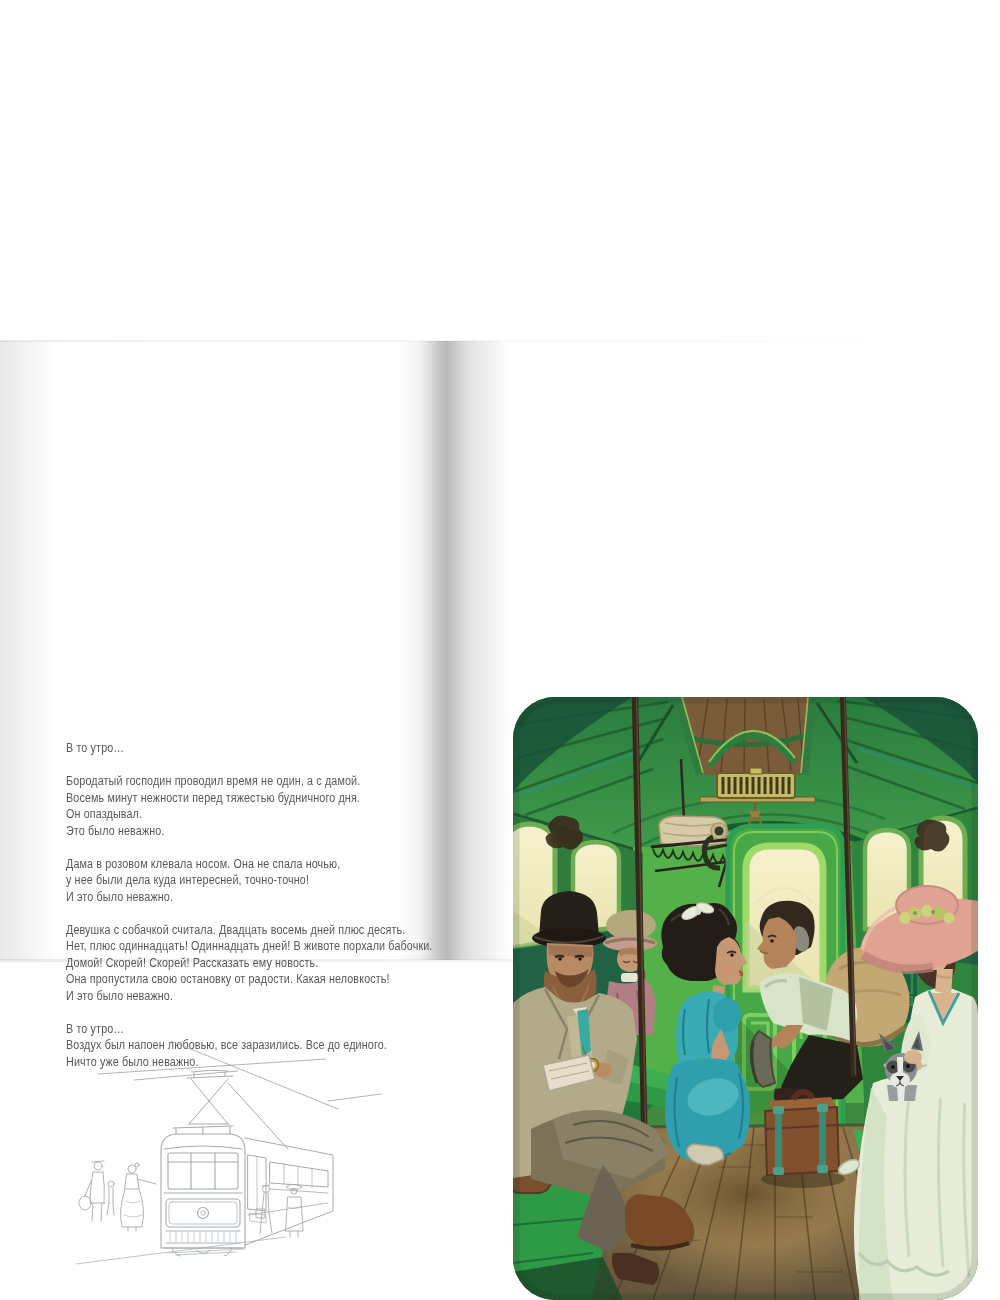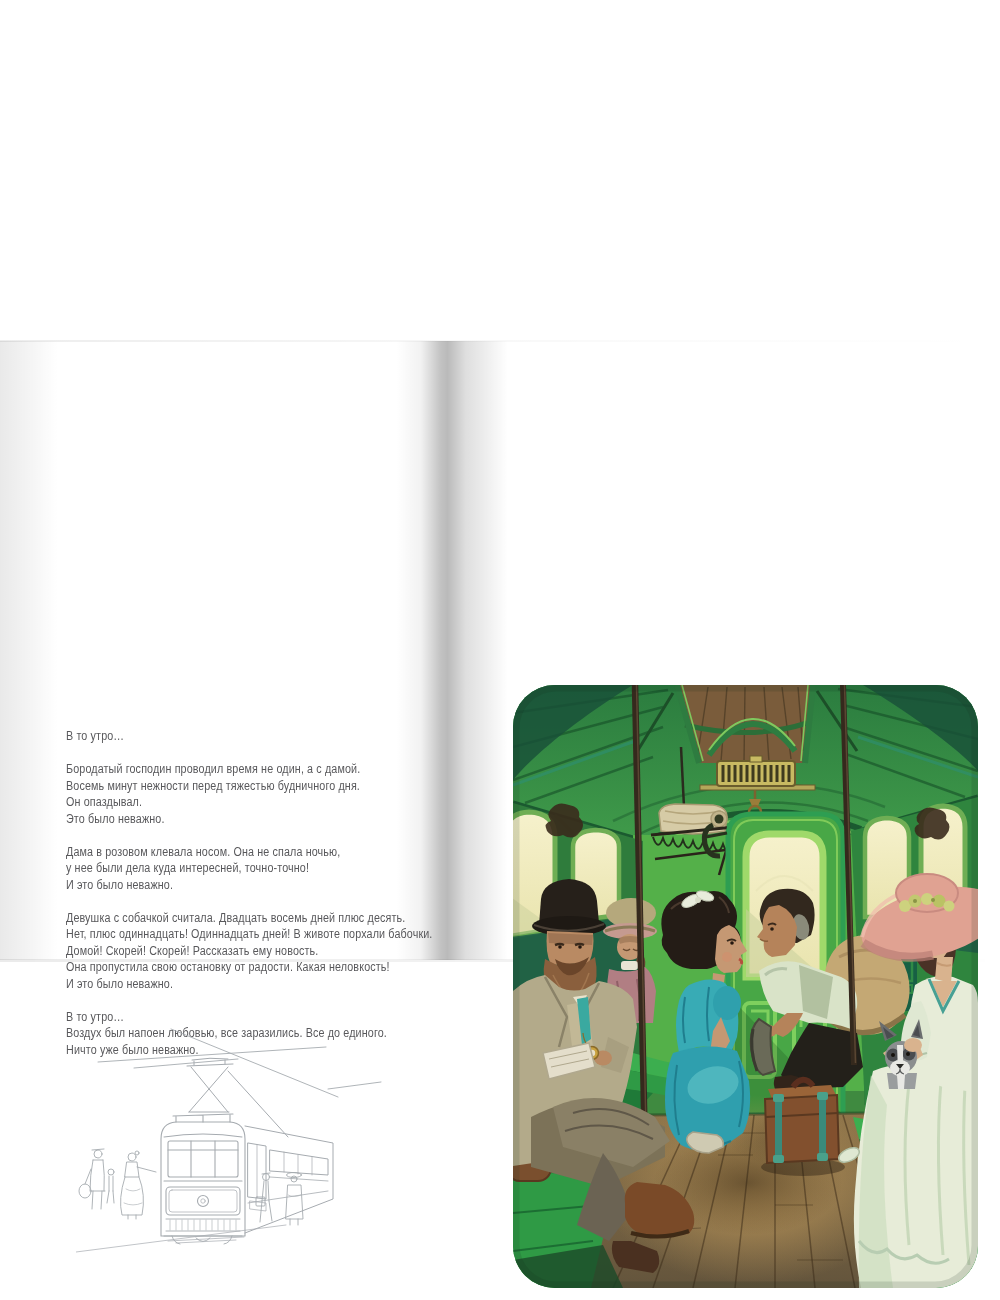--- a/index.html
+++ b/index.html
@@ -1,21 +1,21 @@
 <!DOCTYPE html>
 <html style="--paper: #ffffff; --text-gray: #58585b; --sketch-line: #a6abb0; --wall-green: #3c9647; --wall-dark: #1f6247; --back-green: #54b049; --door-green: #48a746; --frame-light: #9fd96a; --glass-warm: #f3eec6; --wood-brown: #7a5c3b; --grille-yellow: #c8ba62; --bench-green: #3cae4f; --bench-dark: #1f7a38; --floor-lit: #a8895c; --floor-dark: #5f5340; --pole-brown: #35291d; --skin-tan: #c59873; --skin-pale: #d9b38e; --bowler-black: #26201a; --beard-auburn: #8a5f3d; --suit-khaki: #b3aa8a; --tie-teal: #3aa9a0; --mauve-pink: #b17e83; --turquoise: #38abb5; --celadon-shirt: #d9e3c8; --tan-hat: #c4a874; --pink-hat: #e0a292; --dress-ivory: #e7ecd8; --dog-gray: #8b8e8f; --suitcase-brown: #82502e; --strap-teal: #3a8a7a;"><head>
 <meta charset="utf-8">
 <style>
   html,body{margin:0;padding:0;}
   body{
     width:1000px;height:1300px;position:relative;overflow:hidden;
     background:var(--paper,#fff);
     font-family:"Liberation Sans", sans-serif;
   }
-  .spread{position:absolute;left:0;top:333px;width:1000px;height:619px;}
+  .spread{position:absolute;left:0;top:345px;width:1000px;height:619px;}
   .edge-top{position:absolute;left:0;top:340px;width:1000px;height:2px;
     background:linear-gradient(90deg,rgba(0,0,0,.07),rgba(0,0,0,.02) 60%,rgba(0,0,0,0));}
   .edge-bottom{position:absolute;left:0;top:959px;width:1000px;height:3px;
     background:linear-gradient(90deg,rgba(0,0,0,.08),rgba(0,0,0,.04) 70%,rgba(0,0,0,0));filter:blur(.5px);}
   .edge-left{position:absolute;left:0;top:341px;width:58px;height:619px;
     background:linear-gradient(90deg,rgba(0,0,0,.085),rgba(0,0,0,0));}
   .gutter{position:absolute;left:396px;top:341px;width:112px;height:619px;
     background:linear-gradient(90deg,rgba(0,0,0,0) 0%,rgba(0,0,0,.05) 22%,rgba(0,0,0,.24) 40%,rgba(0,0,0,.27) 46%,rgba(0,0,0,.13) 62%,rgba(0,0,0,0) 100%);}
   .text-block{
     position:absolute;left:66px;top:395px;width:430px;

